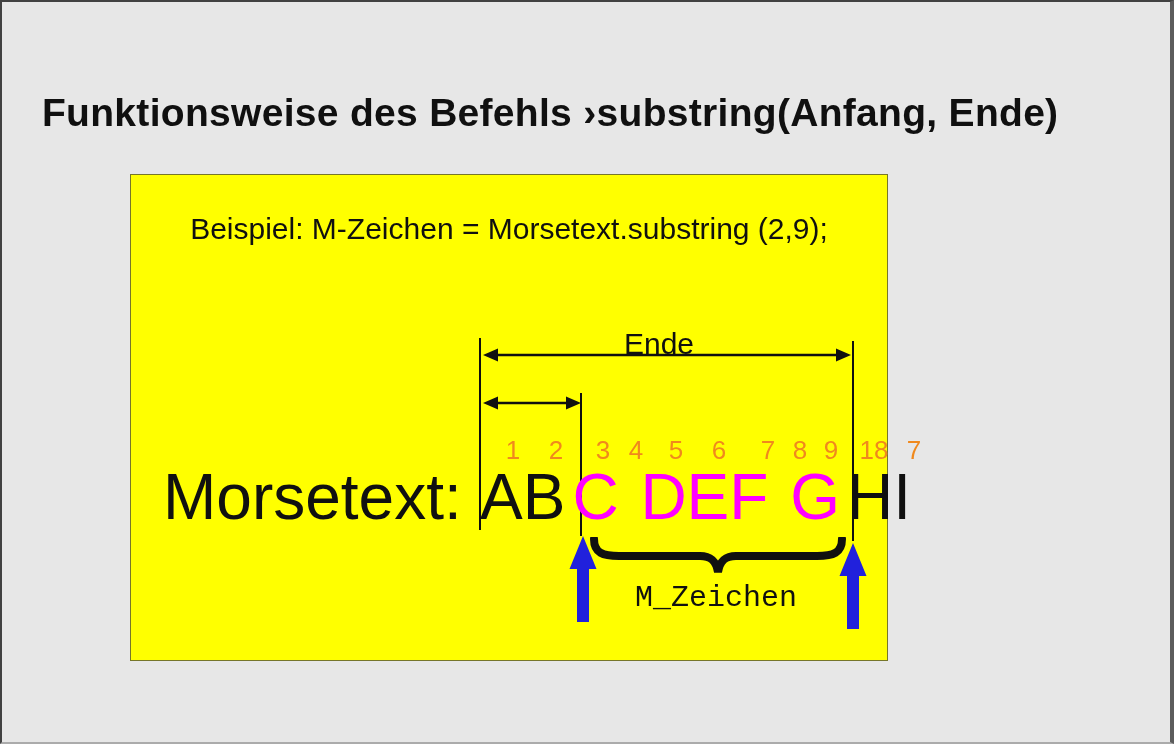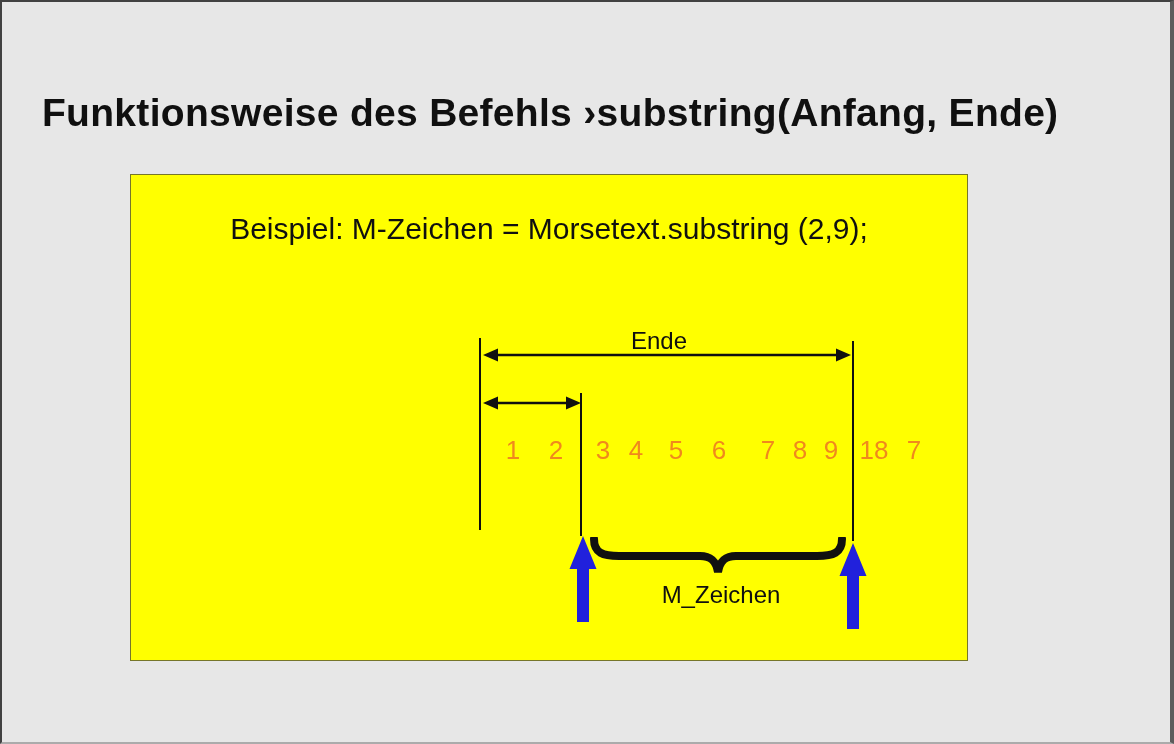--- a/index.html
+++ b/index.html
@@ -12,31 +12,31 @@
   .page{
     position:relative;width:1174px;height:744px;background:var(--page_bg);
     border:2px solid #414141;border-right:4px solid #5c5c5c;border-bottom:2px solid #ababab;
     overflow:hidden;
   }
   .title{
     position:absolute;left:40px;top:89px;width:1100px;
     font-size:39px;font-weight:bold;color:var(--ink);letter-spacing:0.3px;white-space:nowrap;
   }
   .panel{
-    position:absolute;left:128px;top:172px;width:838px;height:487px;
+    position:absolute;left:128px;top:172px;width:758px;height:487px;
     background:var(--panel_bg);border:1px solid var(--panel_border);
   }
   .example{
     position:absolute;left:0;top:37px;width:100%;text-align:center;
     font-size:30px;color:var(--ink);white-space:pre;
   }
-  .dim-label{position:absolute;font-size:24px;color:var(--ink);text-align:center;white-space:nowrap;}
+  .dim-label{position:absolute;font-size:30px;color:var(--ink);text-align:center;white-space:nowrap;}
   .lbl-ende{left:458px;top:152px;width:140px;}
   .lbl-anfang{left:334px;top:198px;width:140px;}
-  .lbl-mzeichen{left:520px;top:406px;width:140px;}
+  .lbl-mzeichen{left:504px;top:406px;width:140px;font-family:Liberation Mono, monospace;}
   .vline{position:absolute;width:2px;background:var(--ink);}
   .vline-1{left:348px;top:163px;height:192px;}
   .vline-2{left:449px;top:218px;height:143px;}
   .vline-3{left:721px;top:166px;height:200px;}
   .dim-arrow{position:absolute;}
   .arr-ende{left:351px;top:170px;}
   .arr-anfang{left:351px;top:218px;}
   .indices{position:absolute;left:0;top:260px;width:100%;height:30px;
     font-size:26px;color:var(--index);}
   .indices span{position:absolute;width:44px;text-align:center;top:0;}
@@ -85,20 +85,21 @@
       <span style="left:483px">4</span>
       <span style="left:523px">5</span>
       <span style="left:566px">6</span>
       <span style="left:615px">7</span>
       <span style="left:647px">8</span>
       <span style="left:678px">9</span>
       <span style="left:721px">18</span>
       <span style="left:761px">7</span>
     </div>
 
+    <div class="morse-line"><span>Morsetext: </span><span>AB</span><span class="seg-selected">C DEF G</span><span>HI</span></div>
 
     <svg class="up-arrow up-arrow-left" viewBox="0 0 28 86">
       <polygon points="14,0 27.5,33 20,33 20,86 8,86 8,33 0.5,33" fill="#2121dc"></polygon>
     </svg>
     <svg class="up-arrow up-arrow-right" viewBox="0 0 28 86">
       <polygon points="14,0 27.5,33 20,33 20,86 8,86 8,33 0.5,33" fill="#2121dc"></polygon>
     </svg>
 
     <svg class="brace" width="256" height="42">
       <path d="M4,2 C4,16 13,19 29,19 L110,19 C121,19 126,24 128,35 C130,24 135,19 146,19 L227,19 C243,19 252,16 252,2" fill="none" stroke="#101010" stroke-width="8" stroke-linecap="round"></path>

